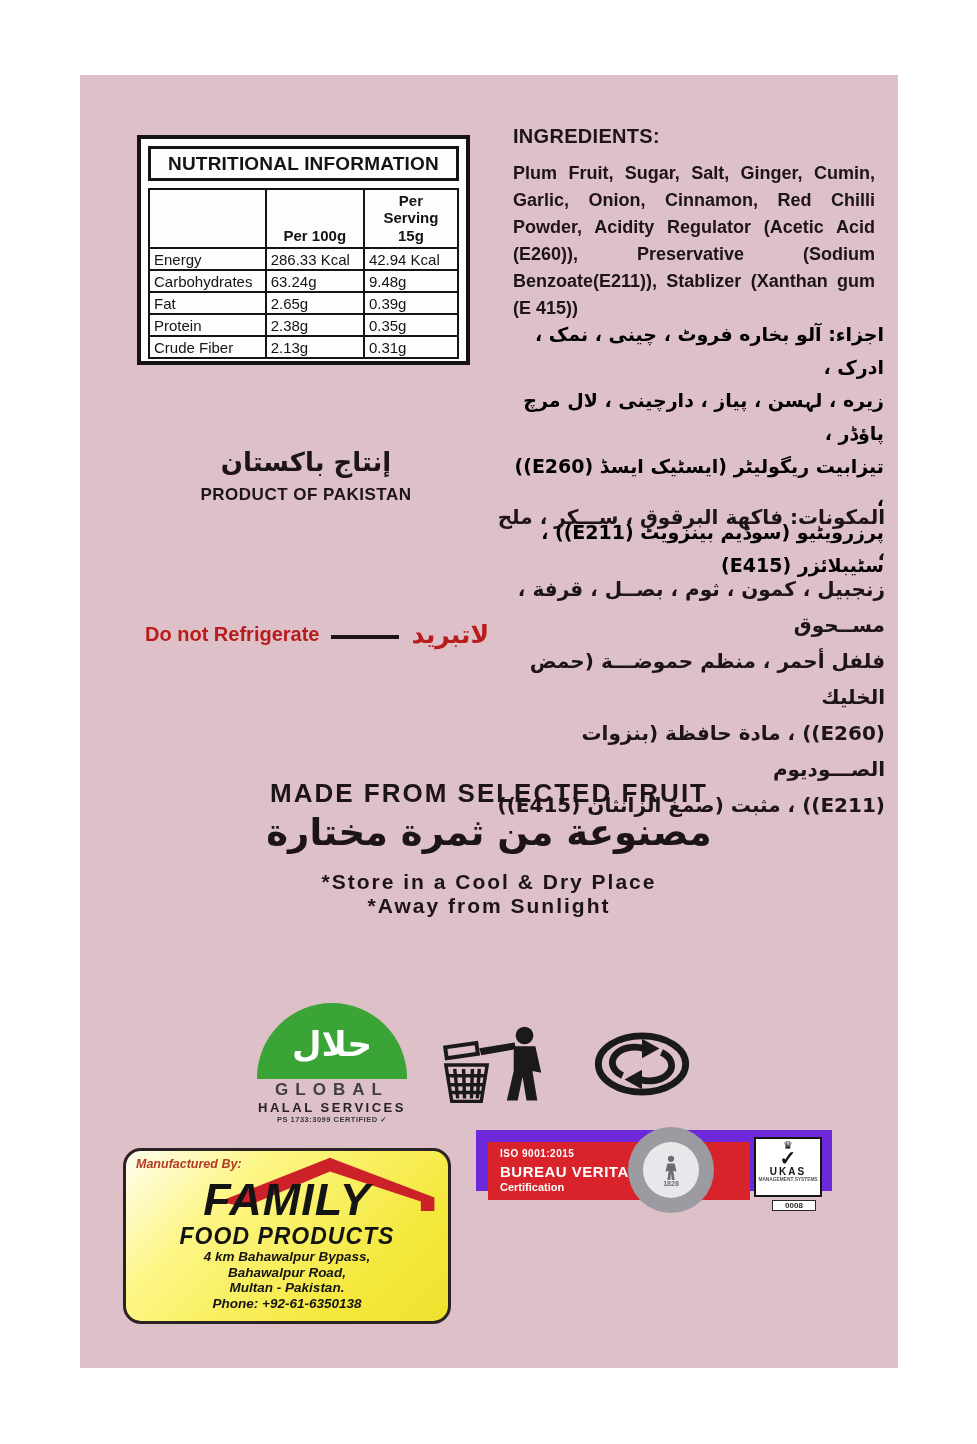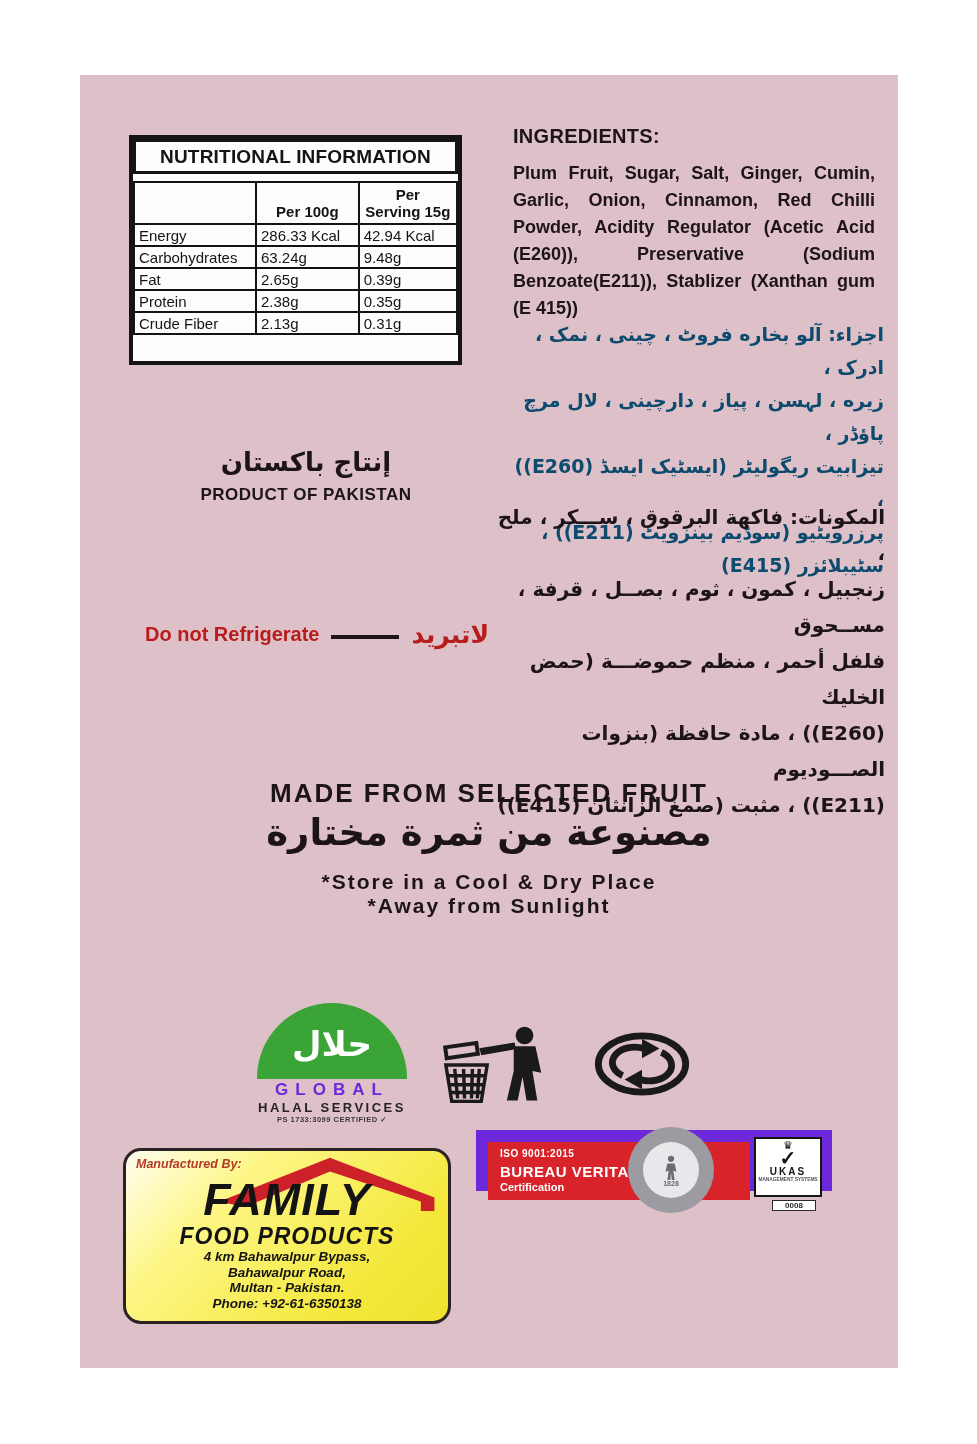--- a/index.html
+++ b/index.html
@@ -1,43 +1,43 @@
 <!DOCTYPE html>
 <html><head>
 <meta charset="utf-8">
 <style>
   * { margin:0; padding:0; box-sizing:border-box; }
   body { background:#ffffff; font-family:"Liberation Sans", sans-serif; }
   .page { position:relative; width:977px; height:1444px; background:#ffffff; overflow:hidden; }
   .label { position:absolute; left:80px; top:75px; width:818px; height:1293px; background:#dec1c8; }
 
   
-  .nutrition-box { position:absolute; left:49px; top:60px; width:333px; height:230px;
-                   background:#fdfdfd; border:4px solid #141414; }
+  .nutrition-box { position:absolute; left:57px; top:60px; width:333px; height:230px;
+                   background:#fdfdfd; border:4px solid #141414; padding:7px; }
   .nutrition-title { border:3px solid #141414; text-align:center; font-weight:bold;
                      font-size:19px; padding:4px 0 3px; color:#141414; letter-spacing:.2px; }
   .nut-table { margin-top:7px; border:2px solid #141414; display:grid;
                grid-template-columns:38% 32% 30%; color:#141414; }
   .nut-cell { border-right:2px solid #141414; border-bottom:2px solid #141414;
               font-size:15px; padding:2px 4px 1px; display:flex; align-items:center; }
   .nut-cell:nth-child(3n) { border-right:none; }
   .nut-head { font-weight:bold; min-height:42px; align-items:flex-end; justify-content:center;
               text-align:center; padding-bottom:3px; }
   .nut-head .two-line { line-height:1.15; }
   .nut-row-last { border-bottom:none; }
 
   
   .ingredients-en { position:absolute; left:433px; top:50px; width:362px; color:#1c1418; }
   .ing-heading { font-weight:bold; font-size:20px; letter-spacing:.3px; }
   .ing-body { margin-top:12px; font-size:18px; font-weight:600; line-height:27px; text-align:justify; }
 
   
   .urdu-block { position:absolute; right:14px; top:243px; width:382px; direction:rtl;
                 font-family:"DejaVu Sans", sans-serif; font-size:19px; font-weight:bold;
-                color:#0c4a6e; line-height:33px; text-align:right; }
+                color:#000000; line-height:33px; text-align:right; }
   .arabic-block { position:absolute; right:13px; top:424px; width:392px; direction:rtl;
                   font-family:"DejaVu Sans", sans-serif; font-size:20px; font-weight:bold;
                   color:#1c1418; line-height:36px; text-align:right; }
 
   
   .origin-block { position:absolute; left:70px; top:372px; width:312px; text-align:center; color:#1c1418; }
   .origin-ar { font-family:"DejaVu Sans", sans-serif; font-size:26px; font-weight:bold; direction:rtl; }
   .origin-en { margin-top:8px; font-size:17px; font-weight:bold; letter-spacing:.5px; }
 
   
@@ -52,21 +52,21 @@
   .made-ar { font-family:"DejaVu Sans", sans-serif; font-size:37px; font-weight:bold; direction:rtl; margin-top:2px; }
   .made-store { margin-top:16px; font-size:21px; font-weight:bold; letter-spacing:2px; }
   .made-sun { font-size:21px; font-weight:bold; letter-spacing:2px; }
 
   
   .halal { position:absolute; left:168px; top:928px; width:168px; text-align:center; }
   .halal-dome { width:150px; height:76px; margin:0 auto; background:#3aa437;
                 border-radius:150px 150px 0 0; display:flex; align-items:flex-end; justify-content:center; }
   .halal-dome span { font-family:"DejaVu Sans", sans-serif; color:#ffffff; font-size:34px;
                      font-weight:bold; line-height:70px; }
-  .halal-l1 { font-size:17px; font-weight:bold; color:#6d28d9; letter-spacing:7px; margin-top:1px; }
+  .halal-l1 { font-size:17px; font-weight:bold; color:#404040; letter-spacing:7px; margin-top:1px; }
   .halal-l2 { font-size:13px; font-weight:bold; color:#262028; letter-spacing:2.5px; }
   .halal-l3 { font-size:7.5px; font-weight:bold; color:#3a343c; letter-spacing:.5px; }
 
   .tidyman { position:absolute; left:358px; top:950px; }
   .recycle { position:absolute; left:512px; top:956px; }
 
   
   .manu-box { position:absolute; left:43px; top:1073px; width:328px; height:176px;
               background:linear-gradient(135deg,#fffdf0 0%, #fdf685 30%, #f4e83c 75%, #efe22e 100%);
               border:3px solid #2a2224; border-radius:18px; overflow:hidden; color:#141414; }

